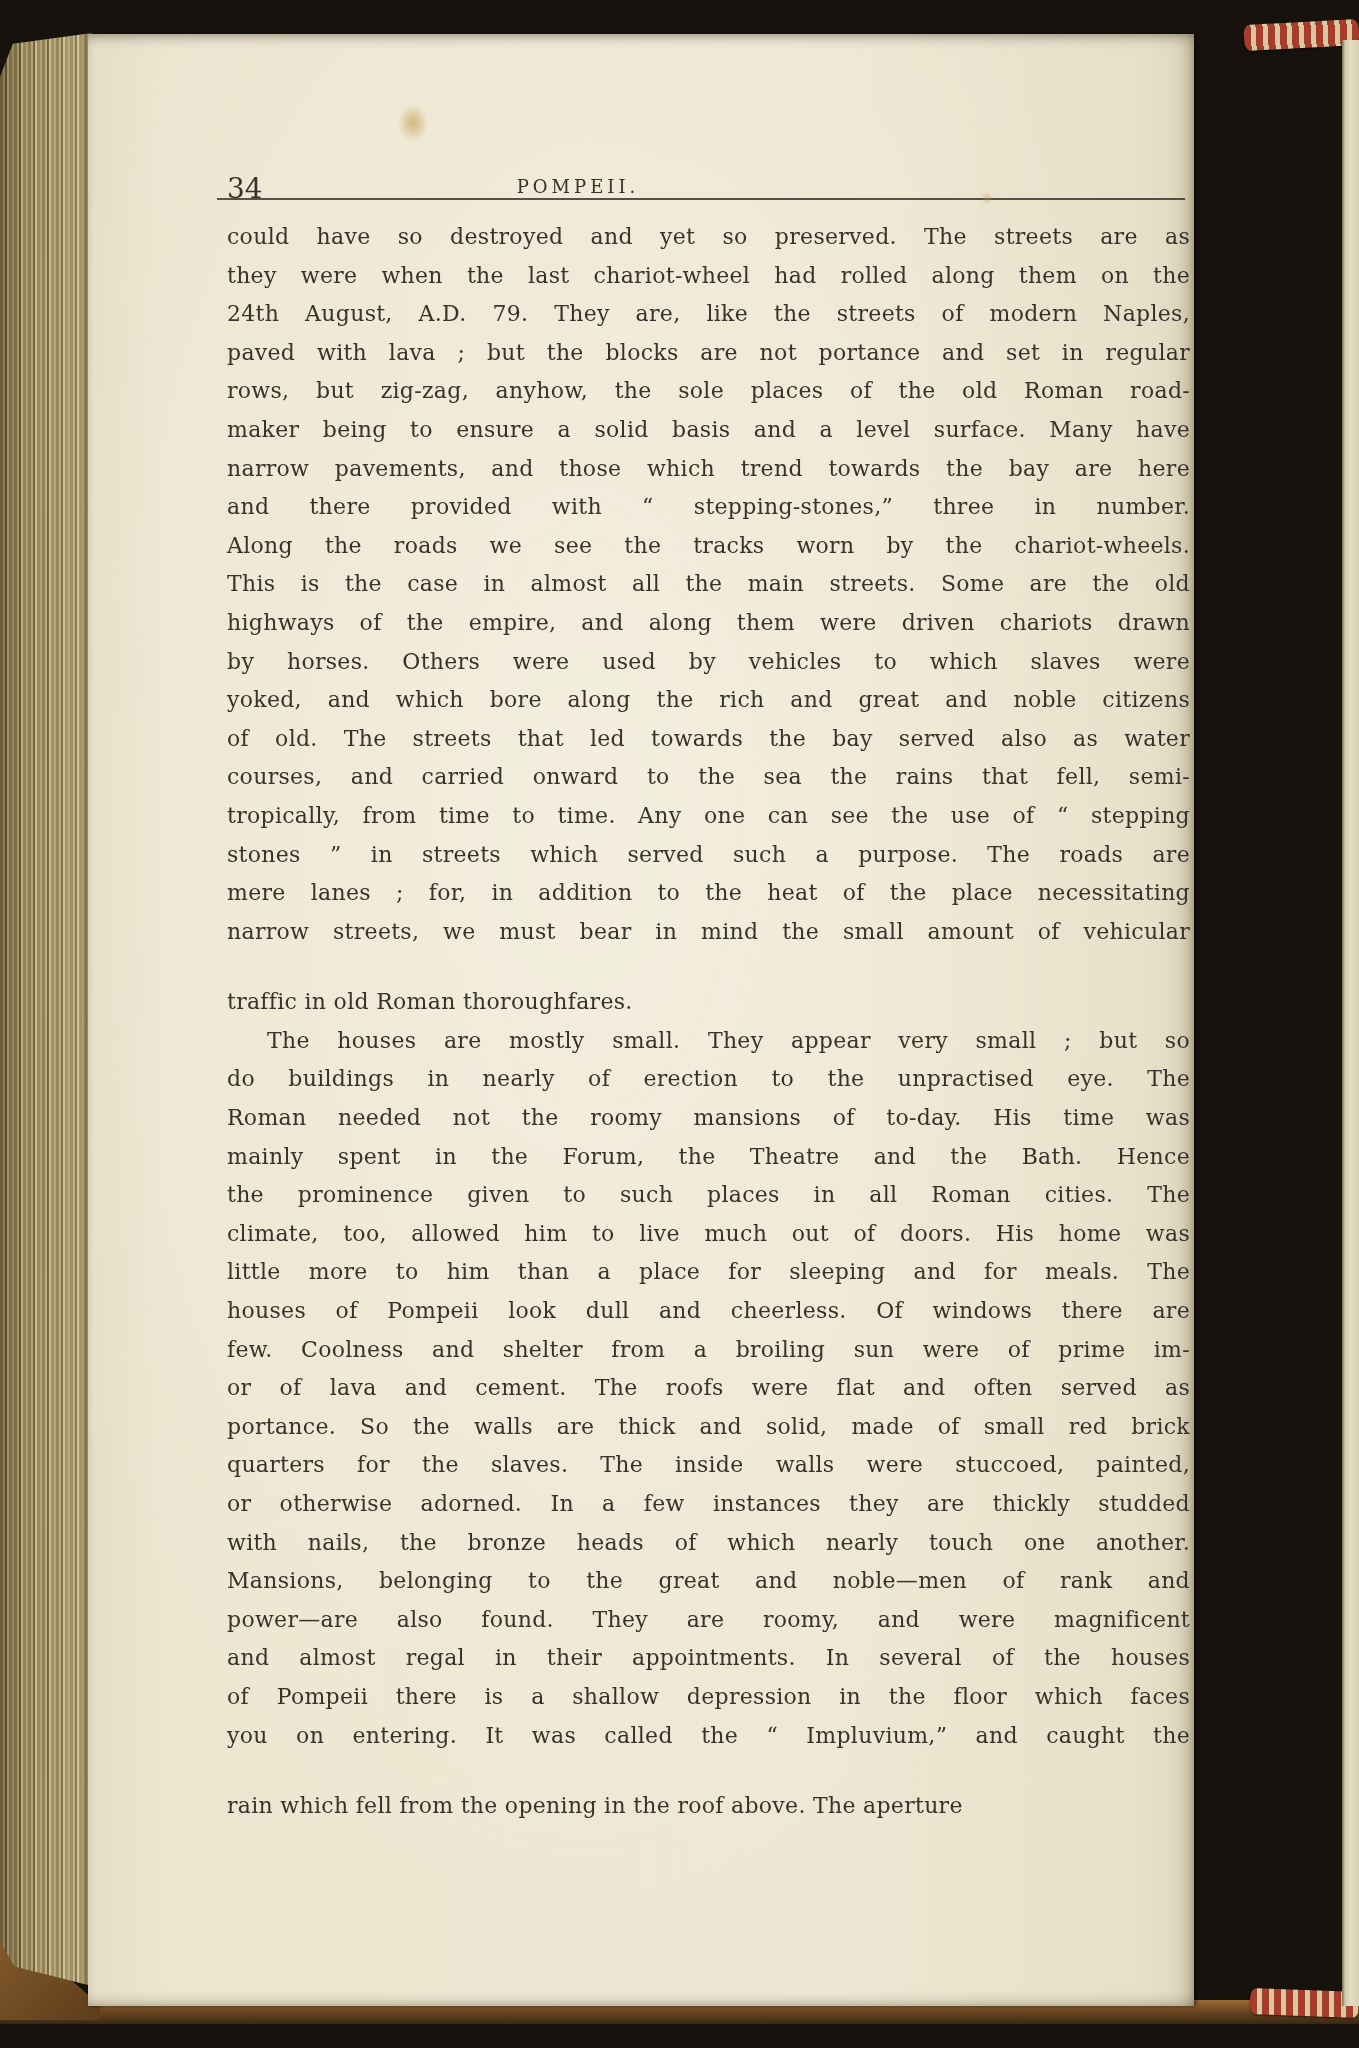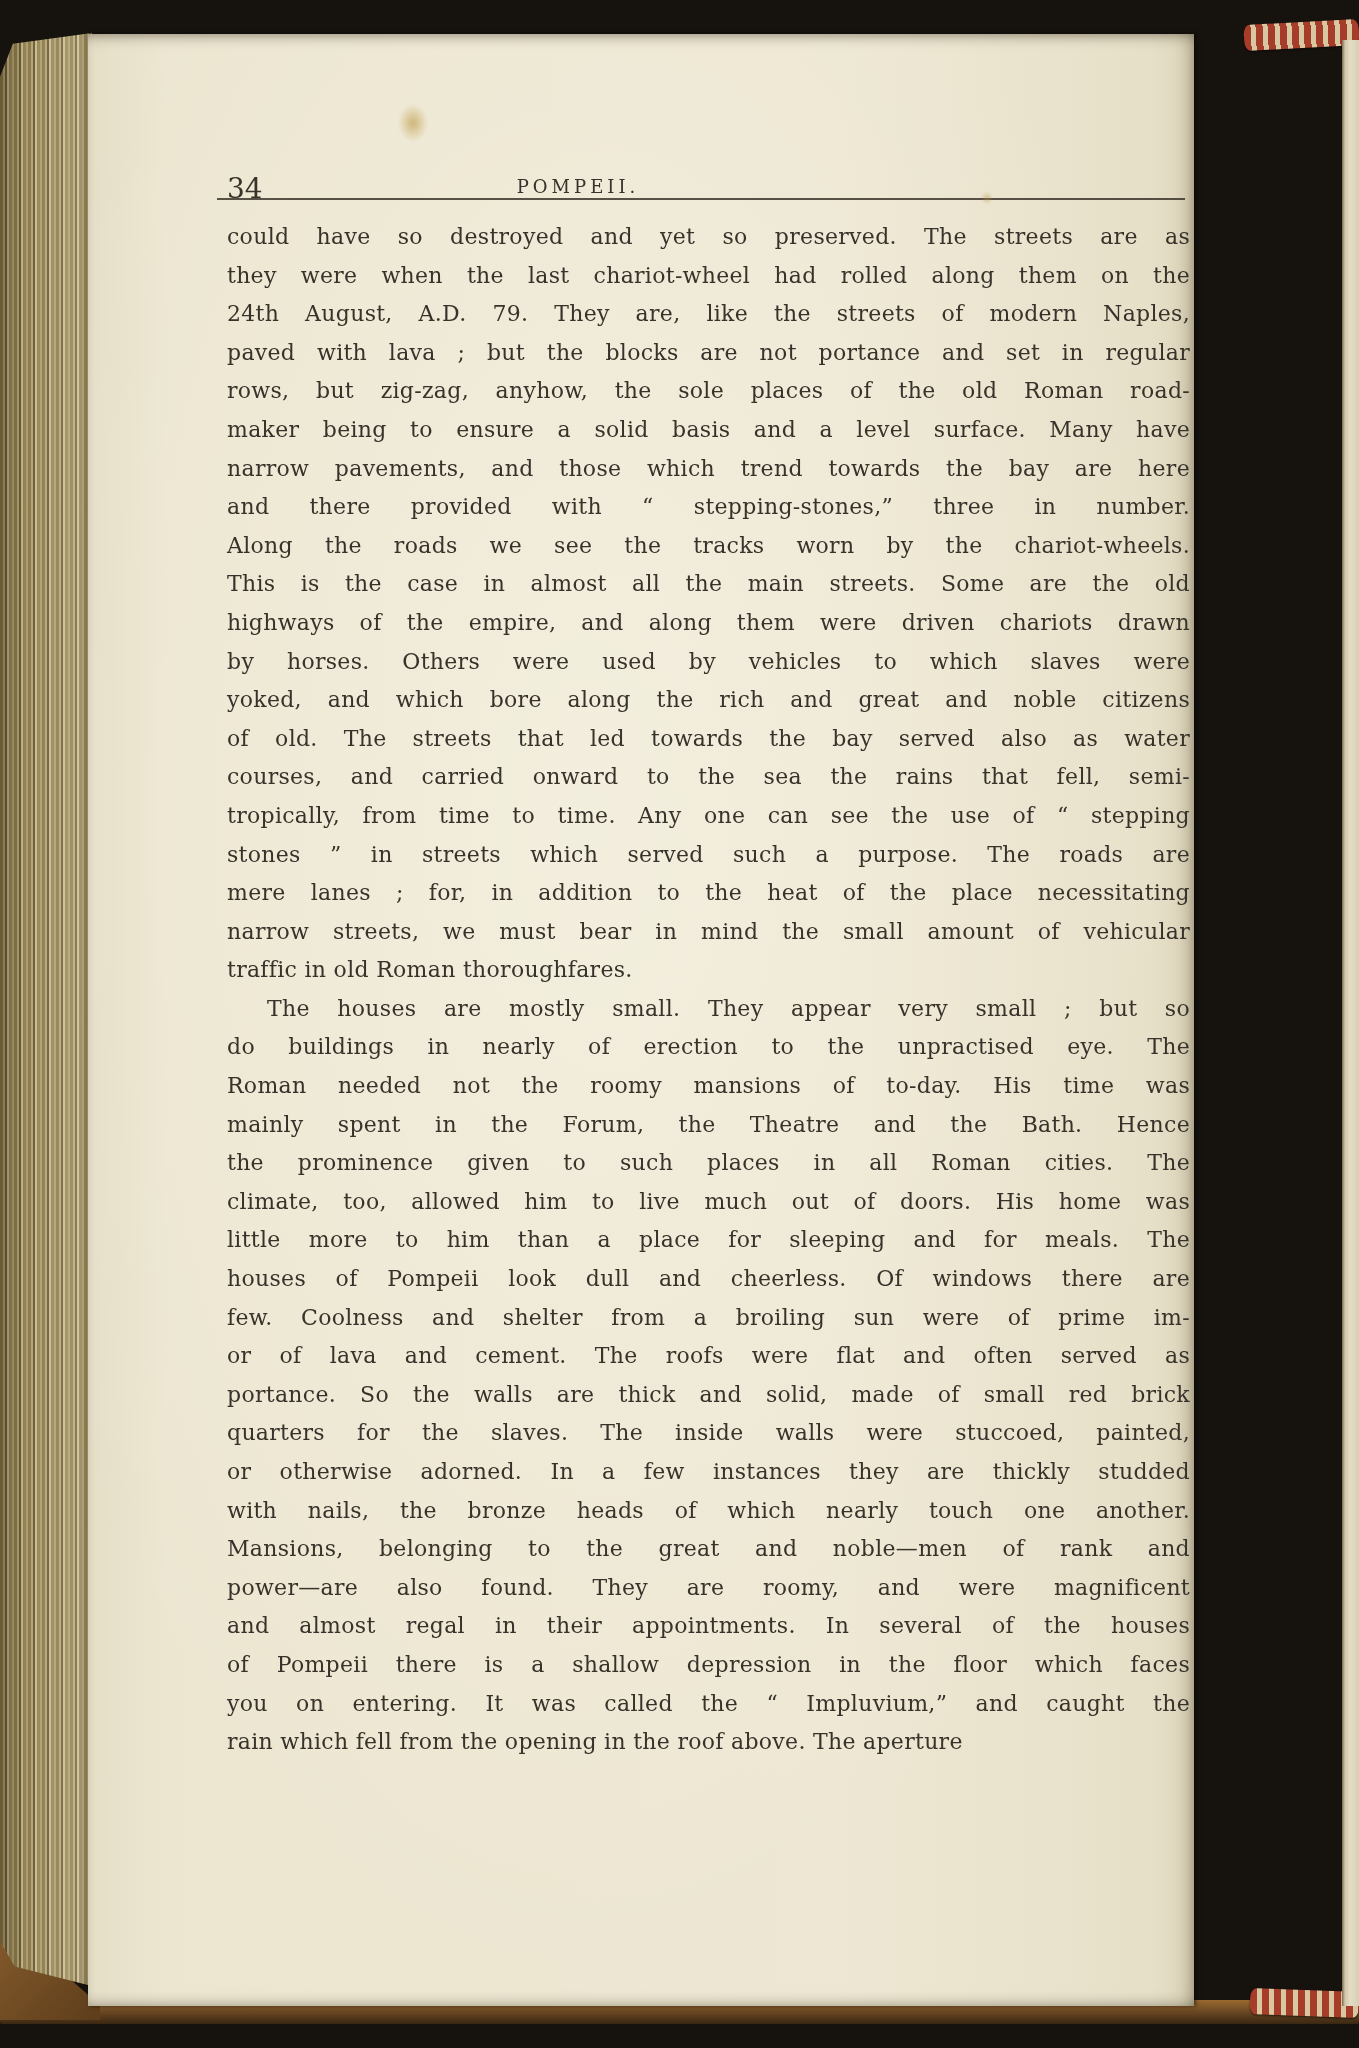--- a/index.html
+++ b/index.html
@@ -129,21 +129,21 @@
     color: var(--ink, #38322b);
   }
   .text-block .line {
     font-size: 22px;
     line-height: 38.6px;
     letter-spacing: 0.3px;
     text-align: justify;
     text-align-last: justify;
     white-space: normal;
   }
-  .text-block .line.last { text-align-last: left; }
+  .text-block .line.last { text-align-last: left; margin-top: 32px; }
   .text-block .line.indent { text-indent: 40px; }
 </style>
 </head>
 <body>
 
 <div class="scene">
 
   <div class="cover-bottom"></div>
   <div class="cover-corner"></div>
 

